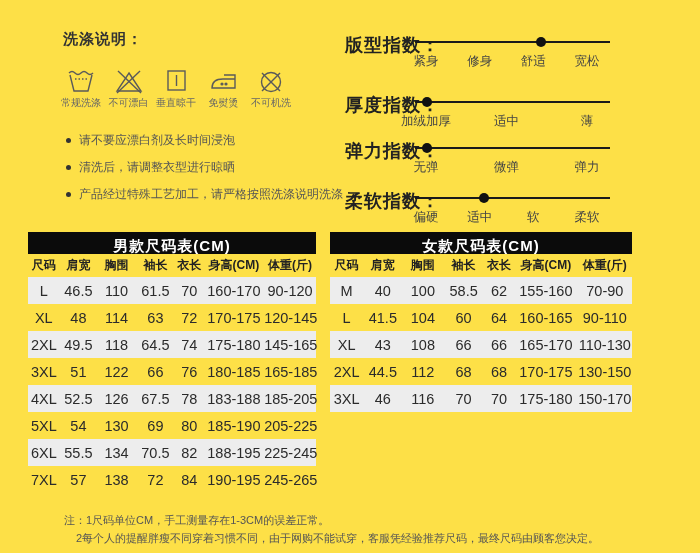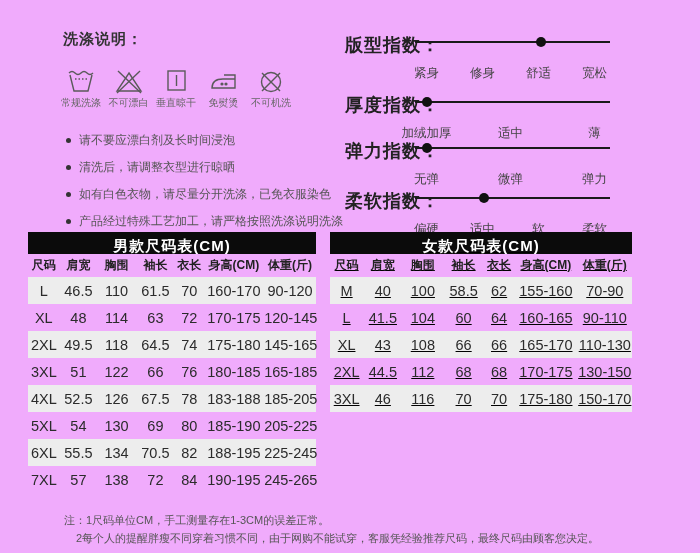--- a/index.html
+++ b/index.html
@@ -1,16 +1,16 @@
 <!DOCTYPE html>
 <html><head>
 <meta charset="utf-8">
 <style>
   html,body{margin:0;padding:0;background:#fff;}
-  .page{position:relative;width:700px;height:553px;background:#f0abfc;overflow:hidden;
+  .page{position:relative;width:700px;height:553px;background:#fde047;overflow:hidden;
         font-family:"Liberation Sans","DejaVu Sans",sans-serif;}
 
   
   .wash-title{position:absolute;left:63px;top:30px;font-size:15px;font-weight:600;
               color:#333;letter-spacing:1px;}
   .wash-icons{position:absolute;left:58px;top:66px;width:236px;display:flex;
               justify-content:space-between;}
   .icon-cell{width:46px;text-align:center;}
   .icon-cell svg{width:30px;height:28px;display:block;margin:0 auto;}
   .icon-label{font-size:10px;color:#666;margin-top:2px;white-space:nowrap;}
@@ -19,28 +19,28 @@
        white-space:nowrap;}
   .bullet{width:5px;height:5px;border-radius:50%;background:#333;margin-right:8px;flex:none;}
 
   
   .index-label{position:absolute;left:345px;font-size:18px;font-weight:600;color:#222;
                letter-spacing:1px;white-space:nowrap;}
   .slider{position:absolute;left:415px;width:195px;height:36px;}
   .track-line{position:absolute;top:5px;left:0;right:0;height:2px;background:#1a1a1a;}
   .track-dot{position:absolute;top:1px;width:10px;height:10px;border-radius:50%;
              background:#111;transform:translateX(-50%);}
-  .opts{position:absolute;top:17px;left:0;right:4px;height:16px;margin-top:12px;}
+  .opts{position:absolute;top:17px;left:0;right:12px;height:16px;}
   .opts span{position:absolute;transform:translateX(-50%);font-size:12.5px;color:#444;
              white-space:nowrap;}
 
   
   .size-table{position:absolute;top:232px;}
   .size-table.men{left:28px;width:288px;}
-  .size-table.women{left:330px;width:302px;text-decoration:underline;}
+  .size-table.women{left:330px;width:302px;}
   .tbl-title{height:22px;line-height:27px;background:#0b0b0b;color:#fff;text-align:center;
              font-size:15px;font-weight:700;letter-spacing:1px;}
   .size-table table{width:100%;border-collapse:collapse;table-layout:fixed;}
   .size-table th{font-size:12px;font-weight:700;color:#222;height:23px;padding:0;
                  text-align:center;white-space:nowrap;}
   .size-table td{font-size:14.5px;color:#2b2b2b;height:27px;padding:0;text-align:center;
                  white-space:nowrap;}
   .size-table tr.stripe td{background:#ededed;}
 
   
@@ -92,21 +92,20 @@
         <line x1="6" y1="7" x2="24" y2="25"></line>
         <line x1="24" y1="7" x2="6" y2="25"></line>
       </svg>
       <div class="icon-label">不可机洗</div>
     </div>
   </div>
 
   <div class="wash-tips">
       <div class="tip"><span class="bullet"></span>请不要应漂白剂及长时间浸泡</div>
       <div class="tip"><span class="bullet"></span>清洗后，请调整衣型进行晾晒</div>
-      <div class="tip"><span class="bullet"></span>如有白色衣物，请尽量分开洗涤，已免衣服染色</div>
       <div class="tip"><span class="bullet"></span>产品经过特殊工艺加工，请严格按照洗涤说明洗涤</div>
     </div>
 
   <div class="index-label" style="top:33px">版型指数：</div>
   <div class="slider" style="top:36px">
       <div class="track-line"></div>
       <div class="track-dot" style="left:64.66666666666666%"></div>
       <div class="opts">
         <span style="left:6%">紧身</span>
         <span style="left:35.33333333333333%">修身</span>

